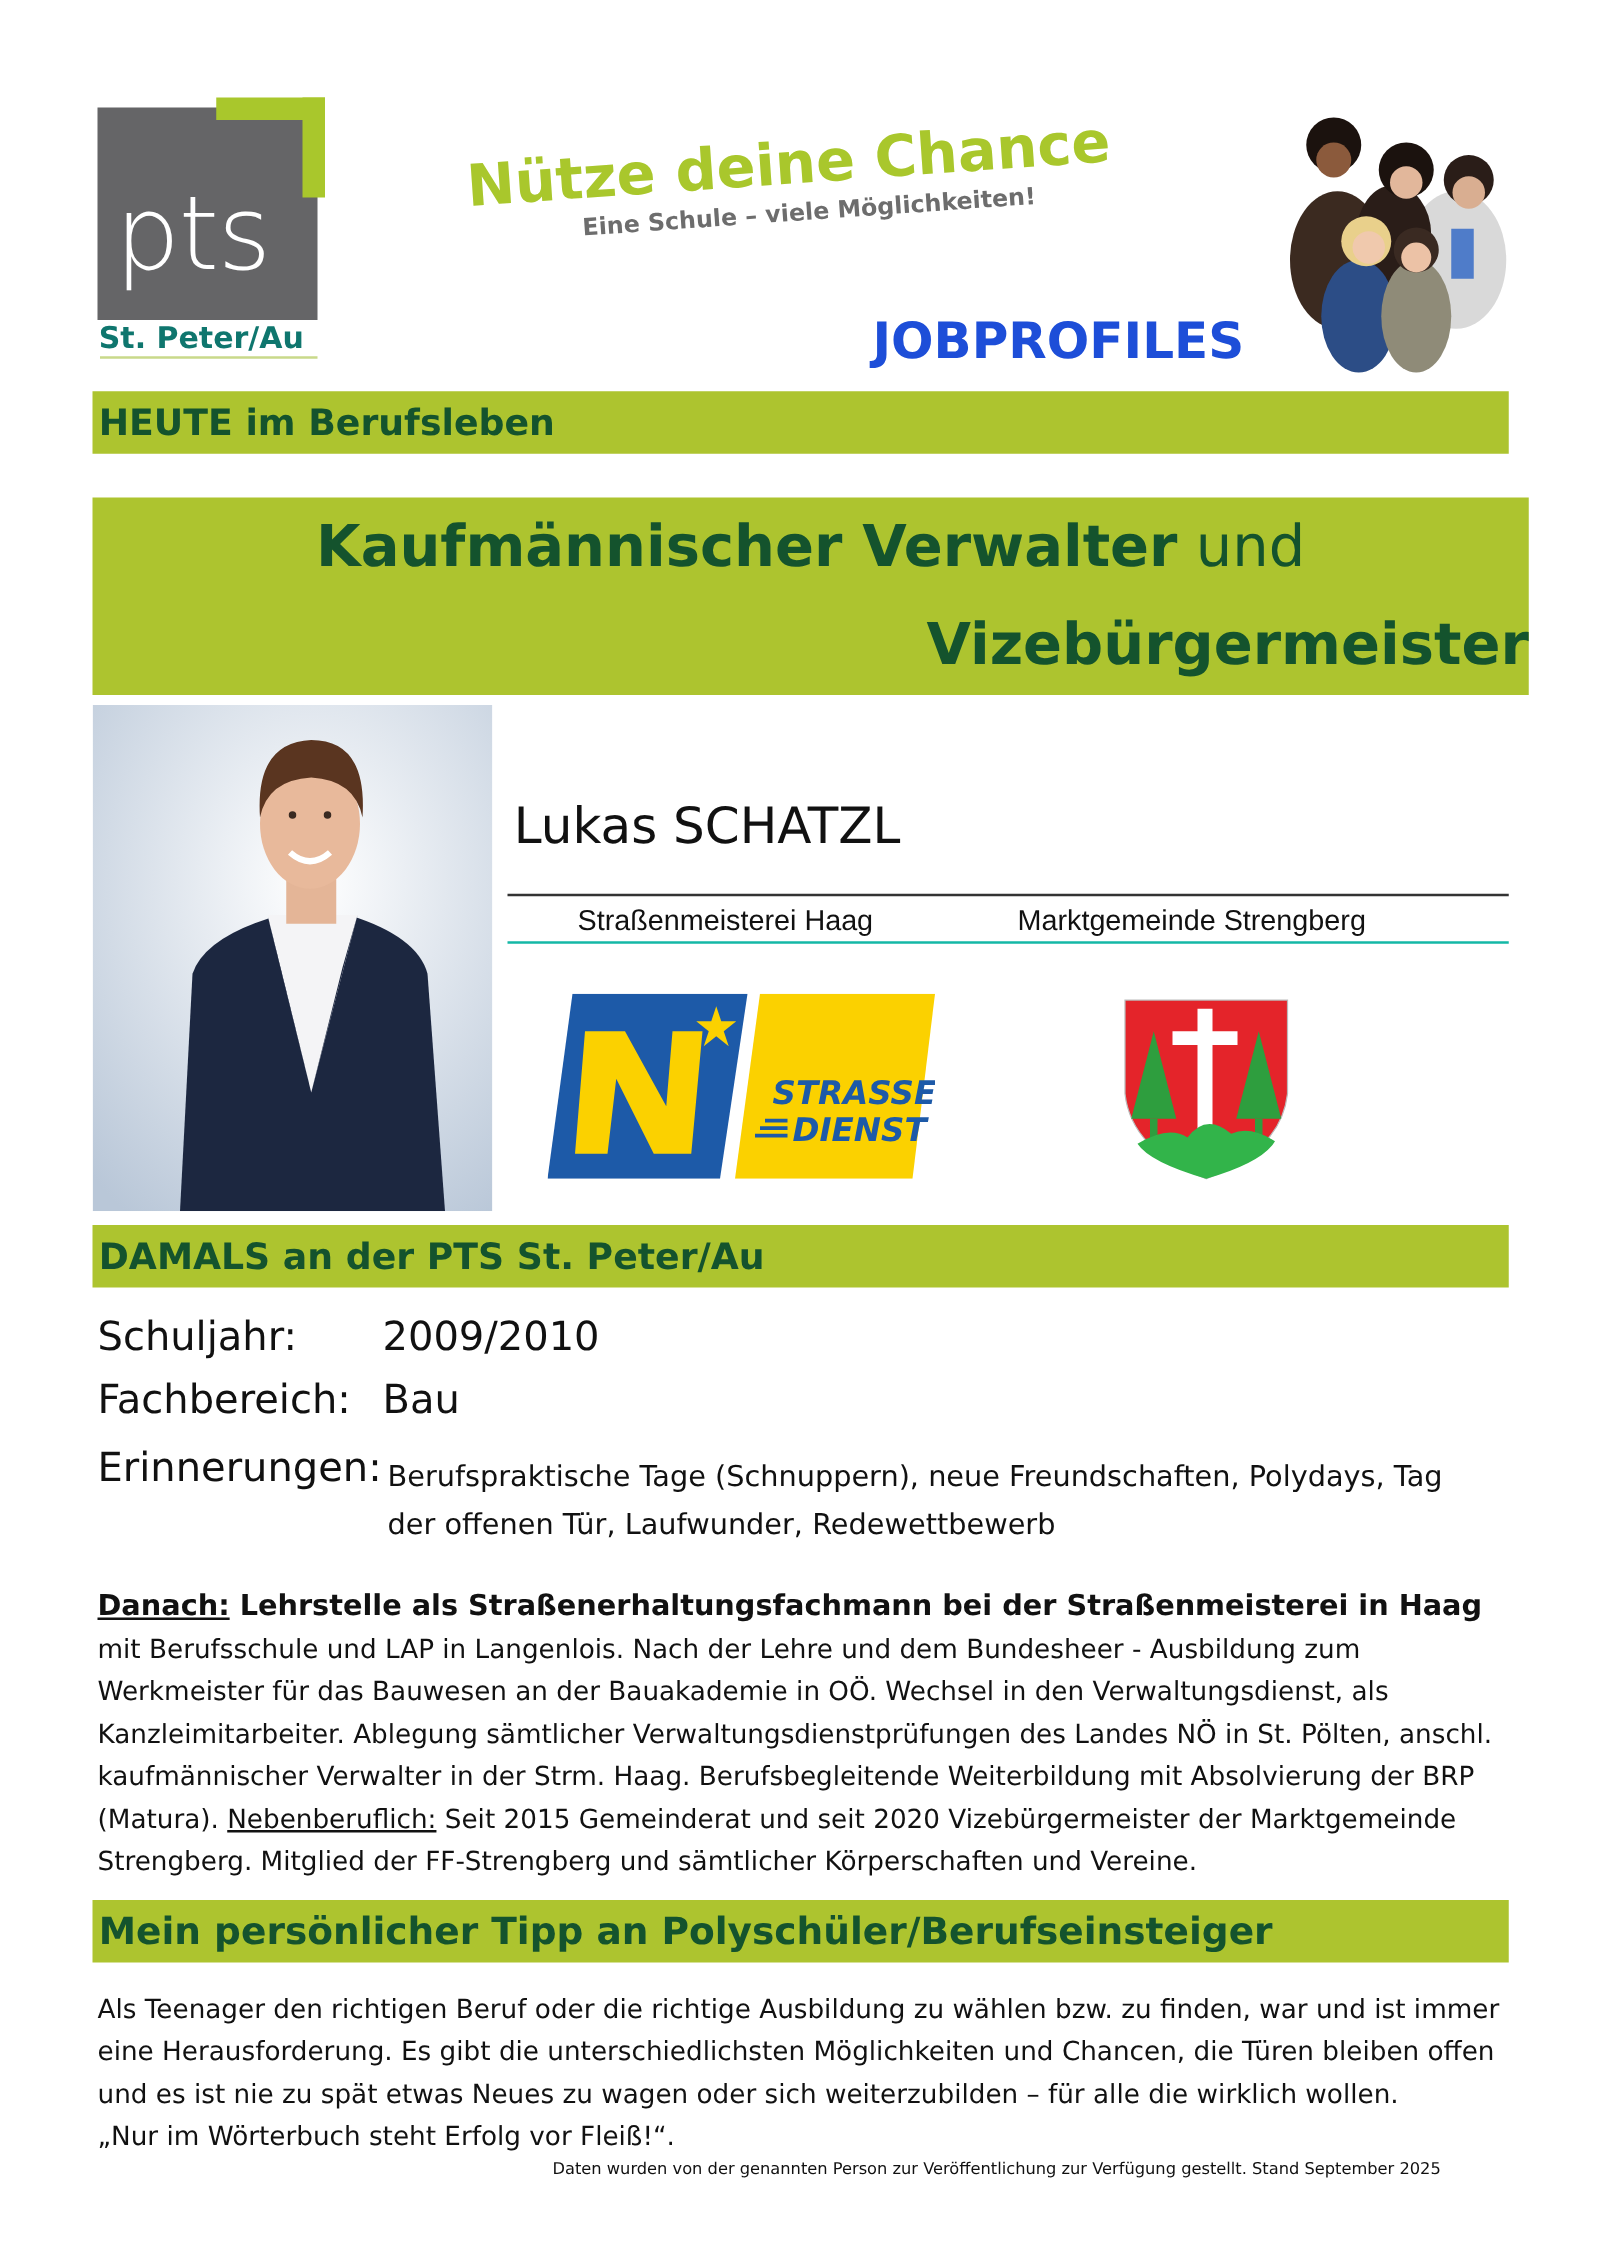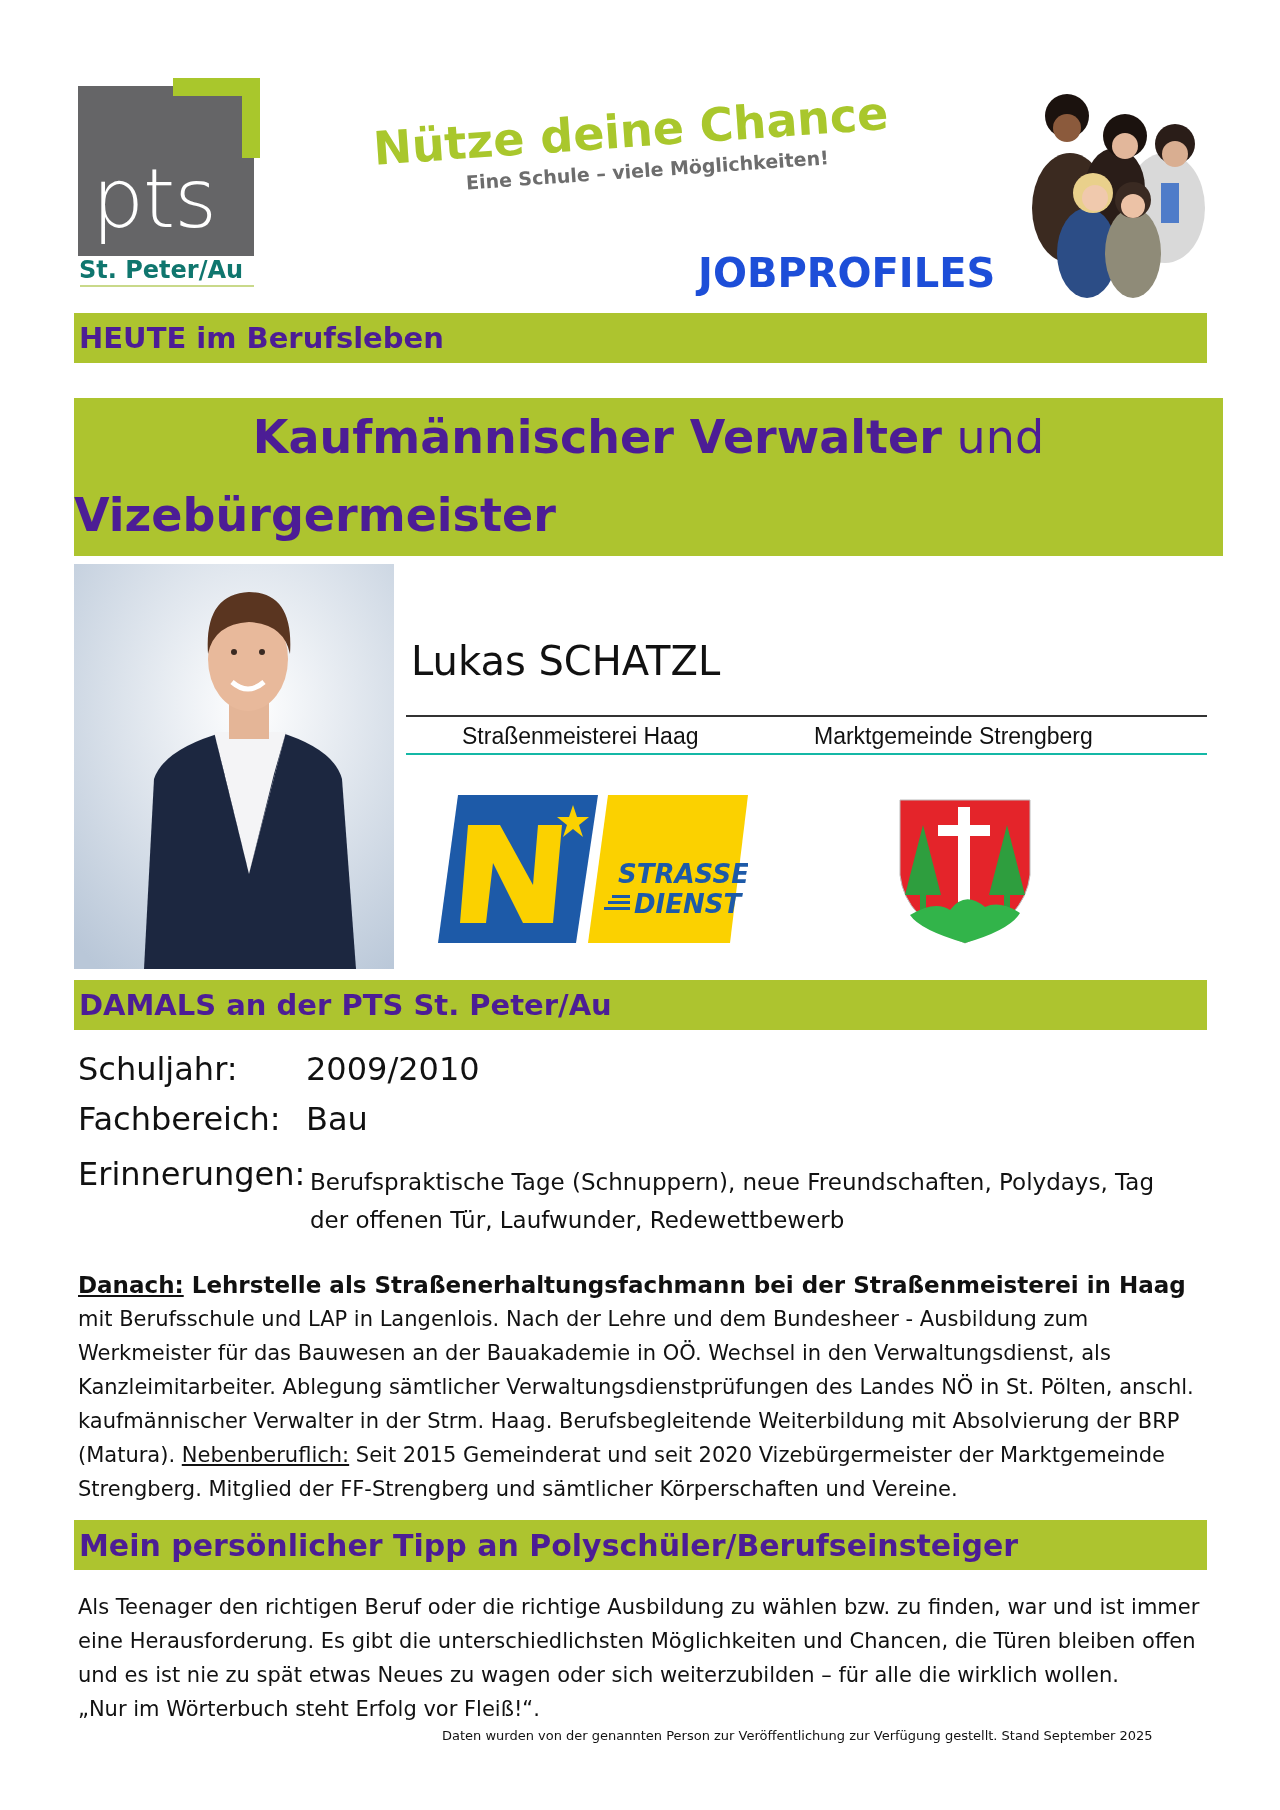--- a/index.html
+++ b/index.html
@@ -1,48 +1,48 @@
 <!DOCTYPE html>
 <html><head>
 <meta charset="utf-8">
 <style>
   html, body { margin:0; padding:0; background:#ffffff; }
   body { width:1280px; height:1810px; position:relative; overflow:hidden;
          font-family:"Liberation Sans", "DejaVu Sans", sans-serif; color:#111; }
   .abs { position:absolute; }
   .green { background:#adc42f; }
-  .bar-text { color:#4c1d95; font-weight:bold; font-family:"DejaVu Sans", sans-serif; }
+  .bar-text { color:#14532d; font-weight:bold; font-family:"DejaVu Sans", sans-serif; }
 
   
   #logo { left:78px; top:78px; width:182px; height:205px; }
   #logo .greenL1 { position:absolute; left:95px; top:0; width:87px; height:18px; background:#a9c72c; }
   #logo .greenL2 { position:absolute; left:164px; top:0; width:18px; height:80px; background:#a9c72c; }
   #logo .grey { position:absolute; left:0; top:8px; width:176px; height:170px; background:#656567; }
-  #logo .pts { position:absolute; left:14px; top:80px; font-family:"DejaVu Sans", sans-serif; font-weight:200;
+  #logo .pts { position:absolute; left:14px; top:69px; font-family:"DejaVu Sans", sans-serif; font-weight:200;
                font-size:82px; color:#ffffff; letter-spacing:-1px; line-height:1;text-align:center; }
   #logo .loc { position:absolute; left:1px; top:178px; font-family:"DejaVu Sans", sans-serif; font-weight:bold;
                font-size:24px; color:#0f766e; }
   #logo .uline { position:absolute; left:2px; top:207px; width:174px; height:2px; background:#c9d98a; }
 
   
   #slogan { left:370px; top:100px; width:540px; height:120px; transform:rotate(-4deg); transform-origin:left top; }
   #slogan .big { font-family:"DejaVu Sans", sans-serif; font-weight:bold; font-size:46px; color:#a9c72c; white-space:nowrap; margin-top:22px; }
   #slogan .small { font-family:"DejaVu Sans", sans-serif; font-weight:bold; font-size:19px; color:#6d6d6d; margin-left:90px; margin-top:2px; white-space:nowrap; }
 
   #jobprofiles { left:698px; top:250px; font-family:"DejaVu Sans", sans-serif; font-weight:bold; font-size:40px; color:#1d4ed8; }
 
   
   #group { left:1015px; top:88px; width:200px; height:215px; }
 
   .sect-bar { left:74px; width:1133px; }
   #heute { top:313px; height:50px; }
   #heute span { position:absolute; left:5px; top:8px; font-size:29px; }
   #title-block { top:398px; height:158px;padding-left:16px; }
   #title-block .l1 { position:absolute; left:0; width:100%; top:12px; text-align:center; font-size:46px; }
-  #title-block .l2 { position:absolute; left:0; width:100%; top:90px; text-align:left; font-size:46px; }
+  #title-block .l2 { position:absolute; left:0; width:100%; top:90px; text-align:right; font-size:46px; }
   #title-block .thin { font-weight:normal; }
 
   
   #portrait { left:74px; top:564px; width:320px; height:405px; overflow:hidden; }
 
   #name { left:411px; top:638px; font-size:40px; font-family:"DejaVu Sans", sans-serif; }
   #emp-table { left:406px; top:715px; width:801px; height:36px; border-top:2px solid #333; border-bottom:2px solid #14b8a6; }
   #emp-table .c1 { position:absolute; left:56px; top:6px; font-size:23px; }
   #emp-table .c2 { position:absolute; left:408px; top:6px; font-size:23px; }
 

